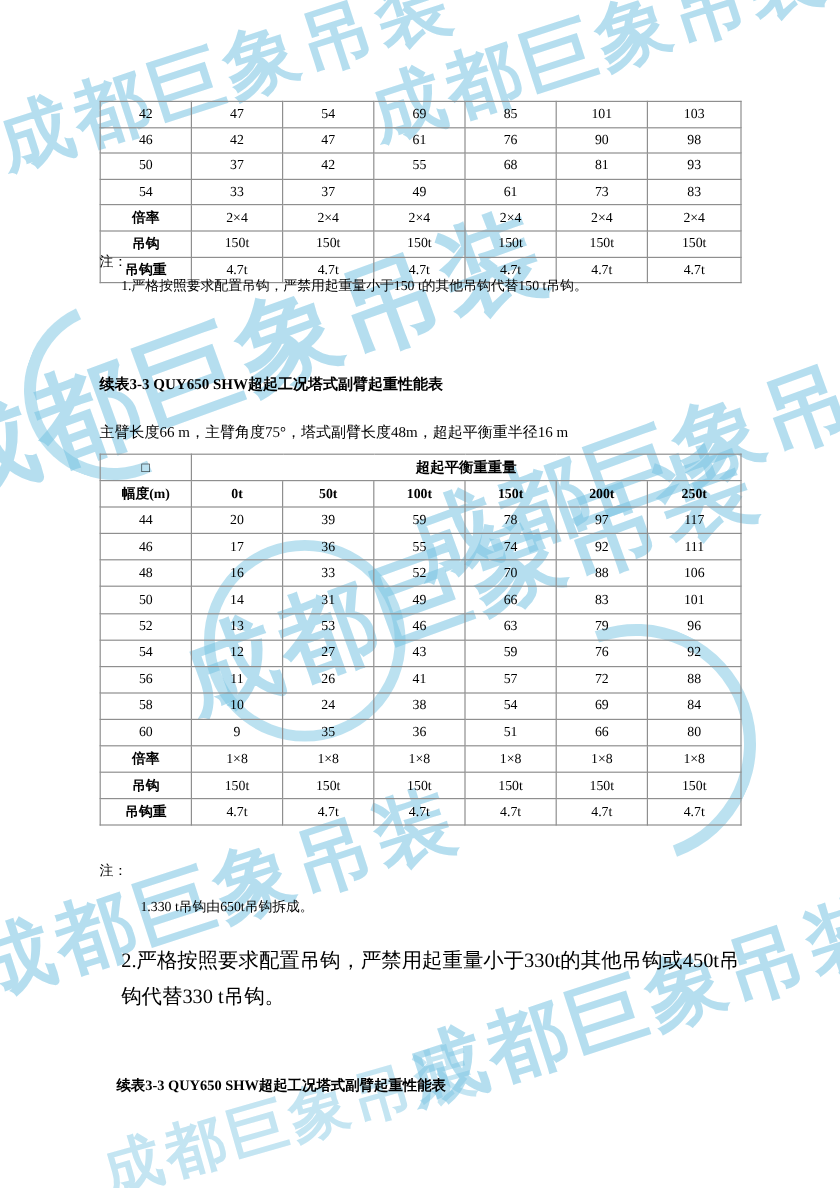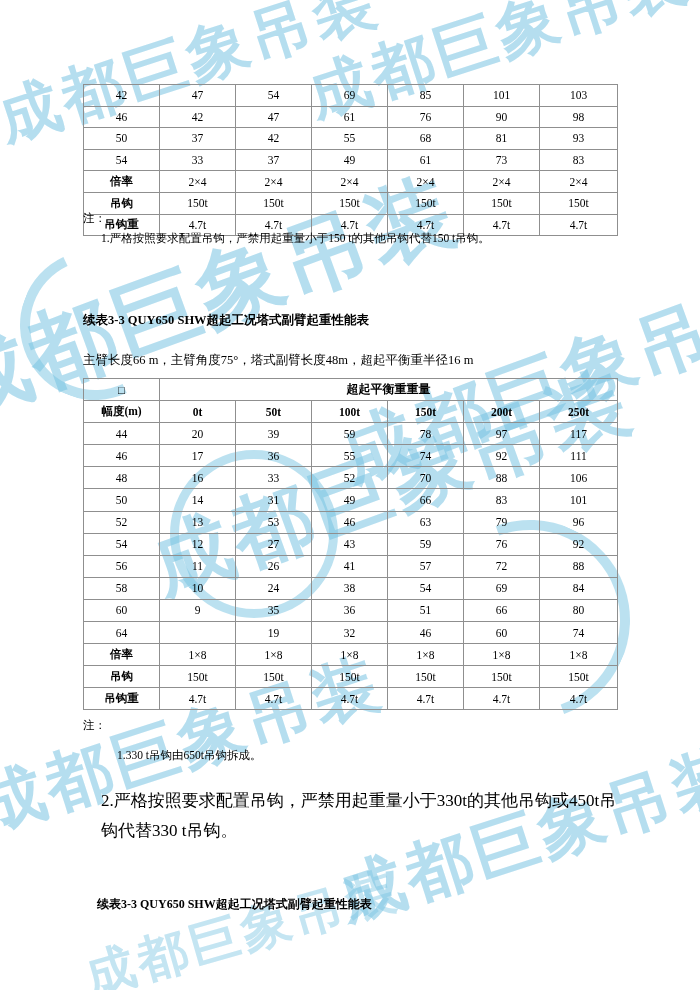--- a/index.html
+++ b/index.html
@@ -370,29 +370,20 @@
         <tr>
           <td>60</td>
           <td>9</td>
           <td>35</td>
           <td>36</td>
           <td>51</td>
           <td>66</td>
           <td>80</td>
         </tr>
         <tr>
-          <td>64</td>
-          <td></td>
-          <td>19</td>
-          <td>32</td>
-          <td>46</td>
-          <td>60</td>
-          <td>74</td>
-        </tr>
-        <tr>
           <td class="lbl">倍率</td>
           <td>1×8</td>
           <td>1×8</td>
           <td>1×8</td>
           <td>1×8</td>
           <td>1×8</td>
           <td>1×8</td>
         </tr>
         <tr>
           <td class="lbl">吊钩</td>

